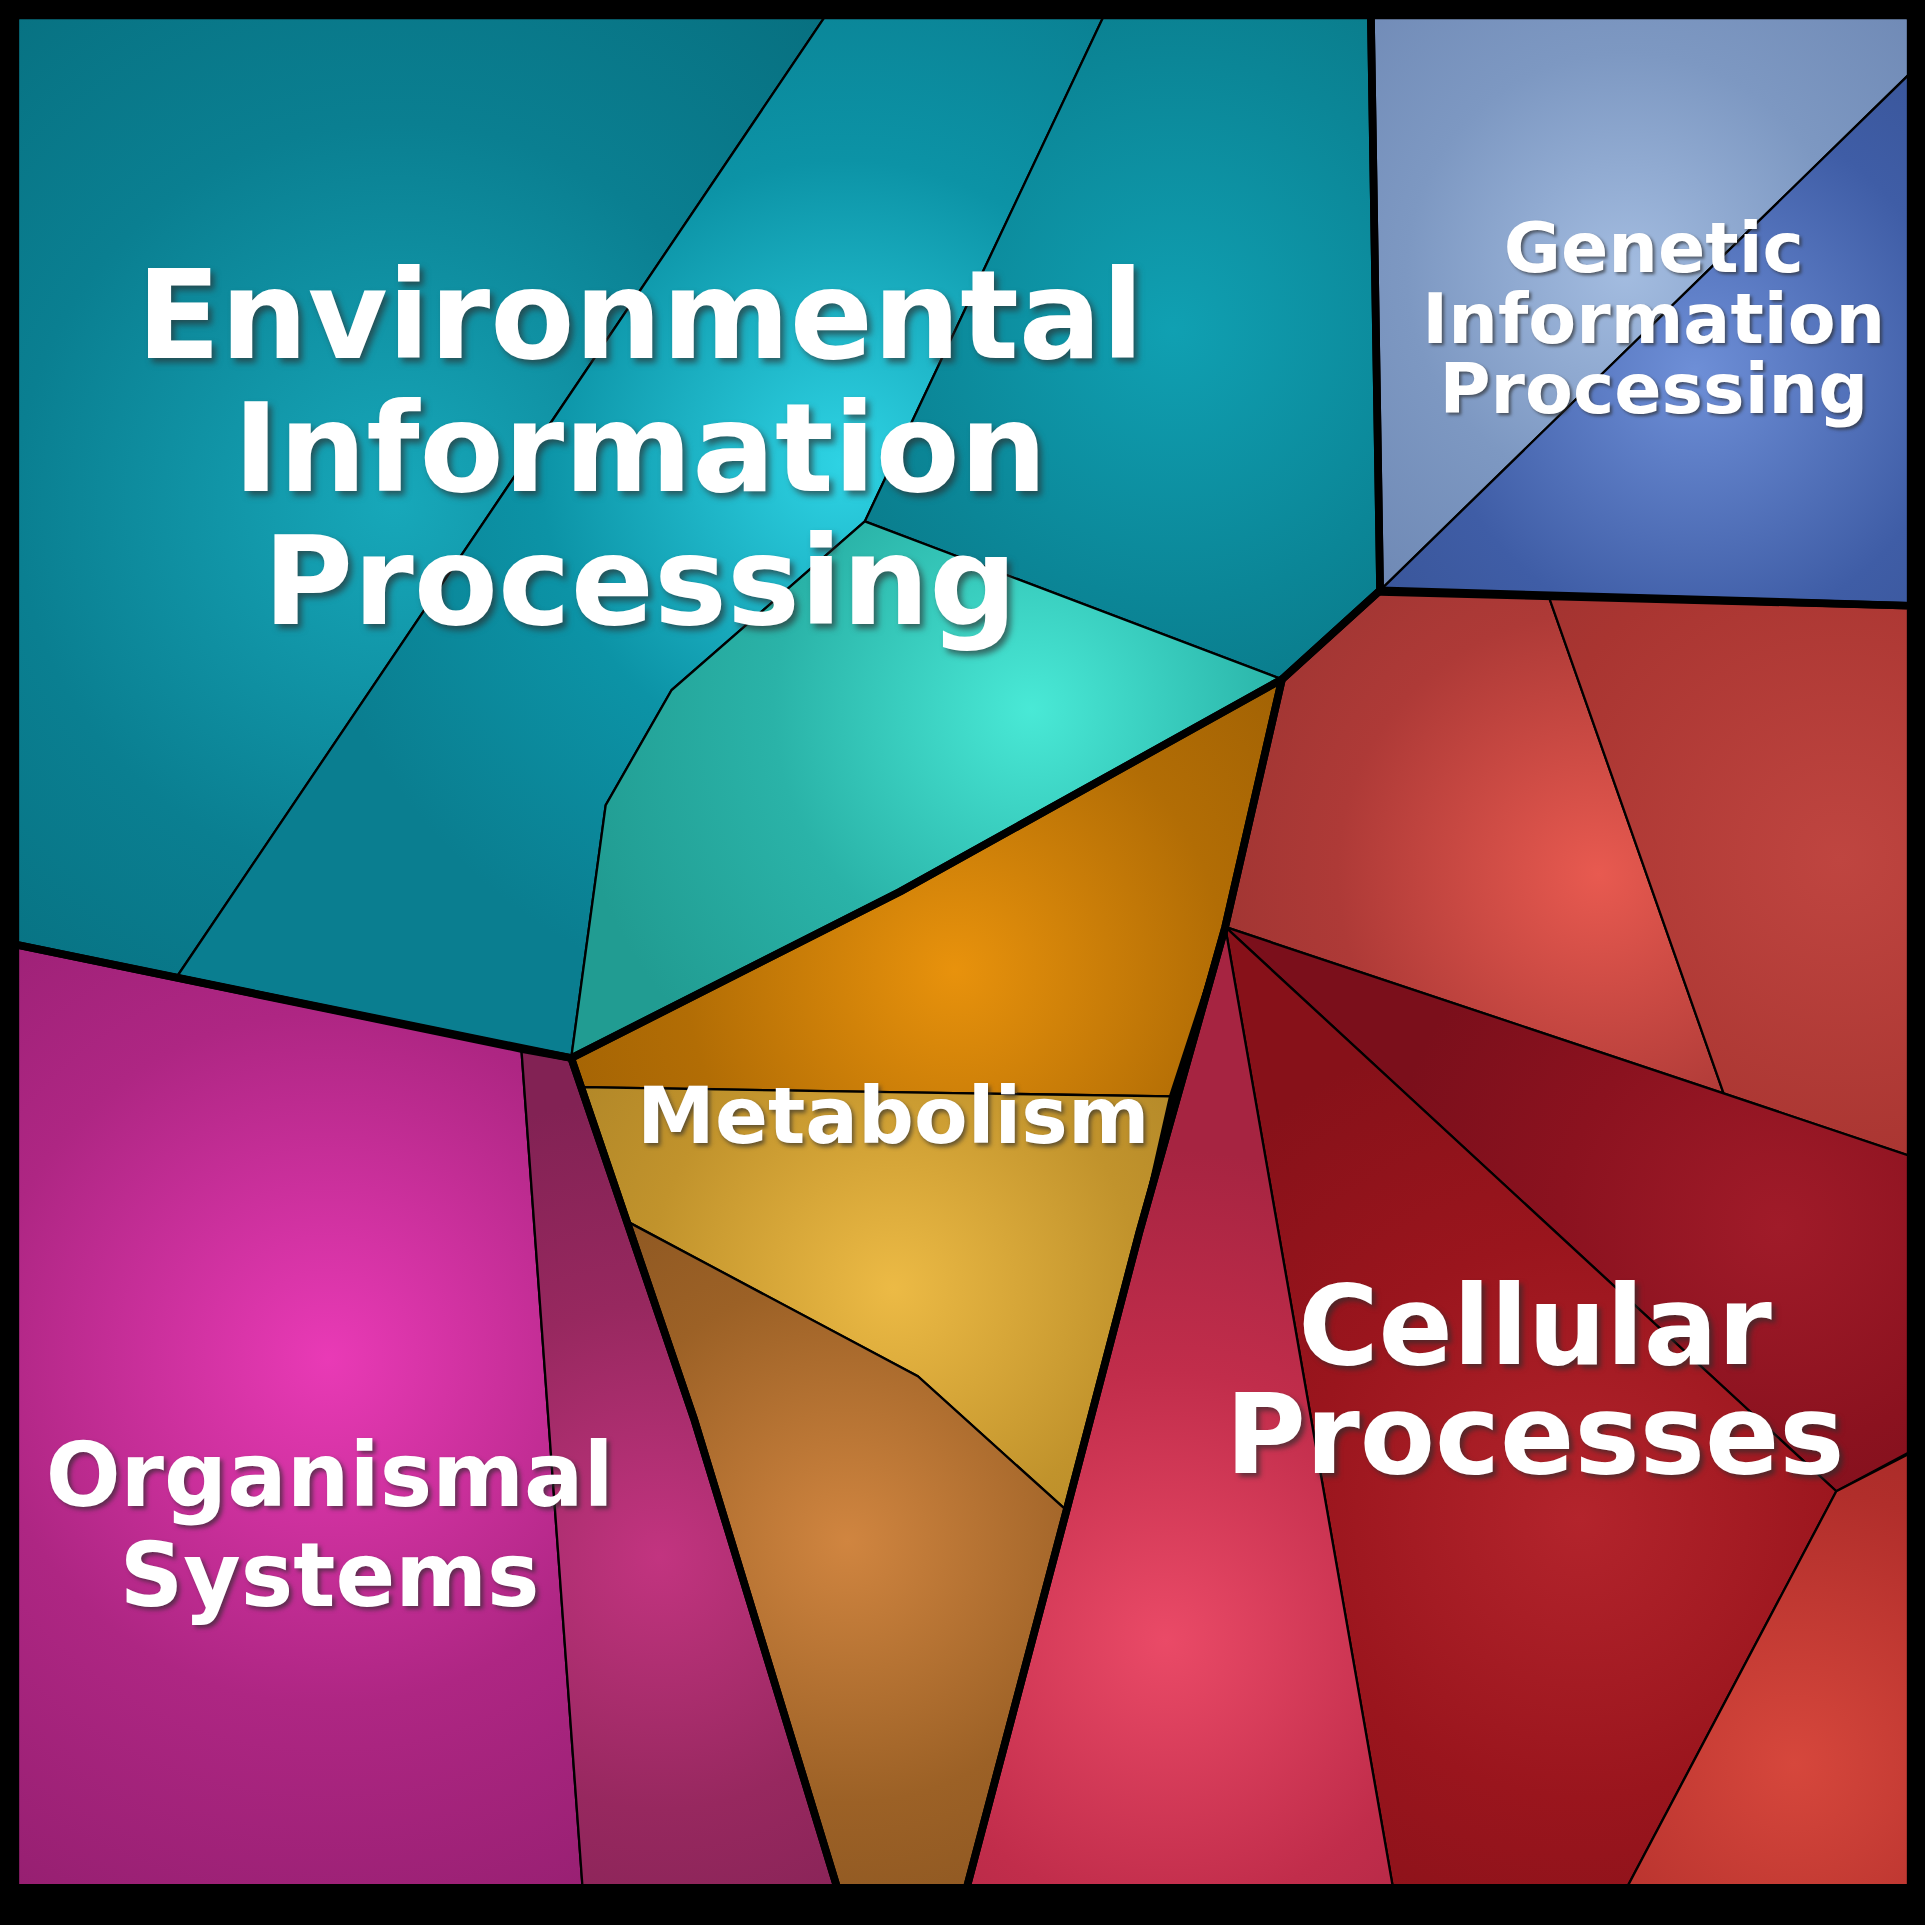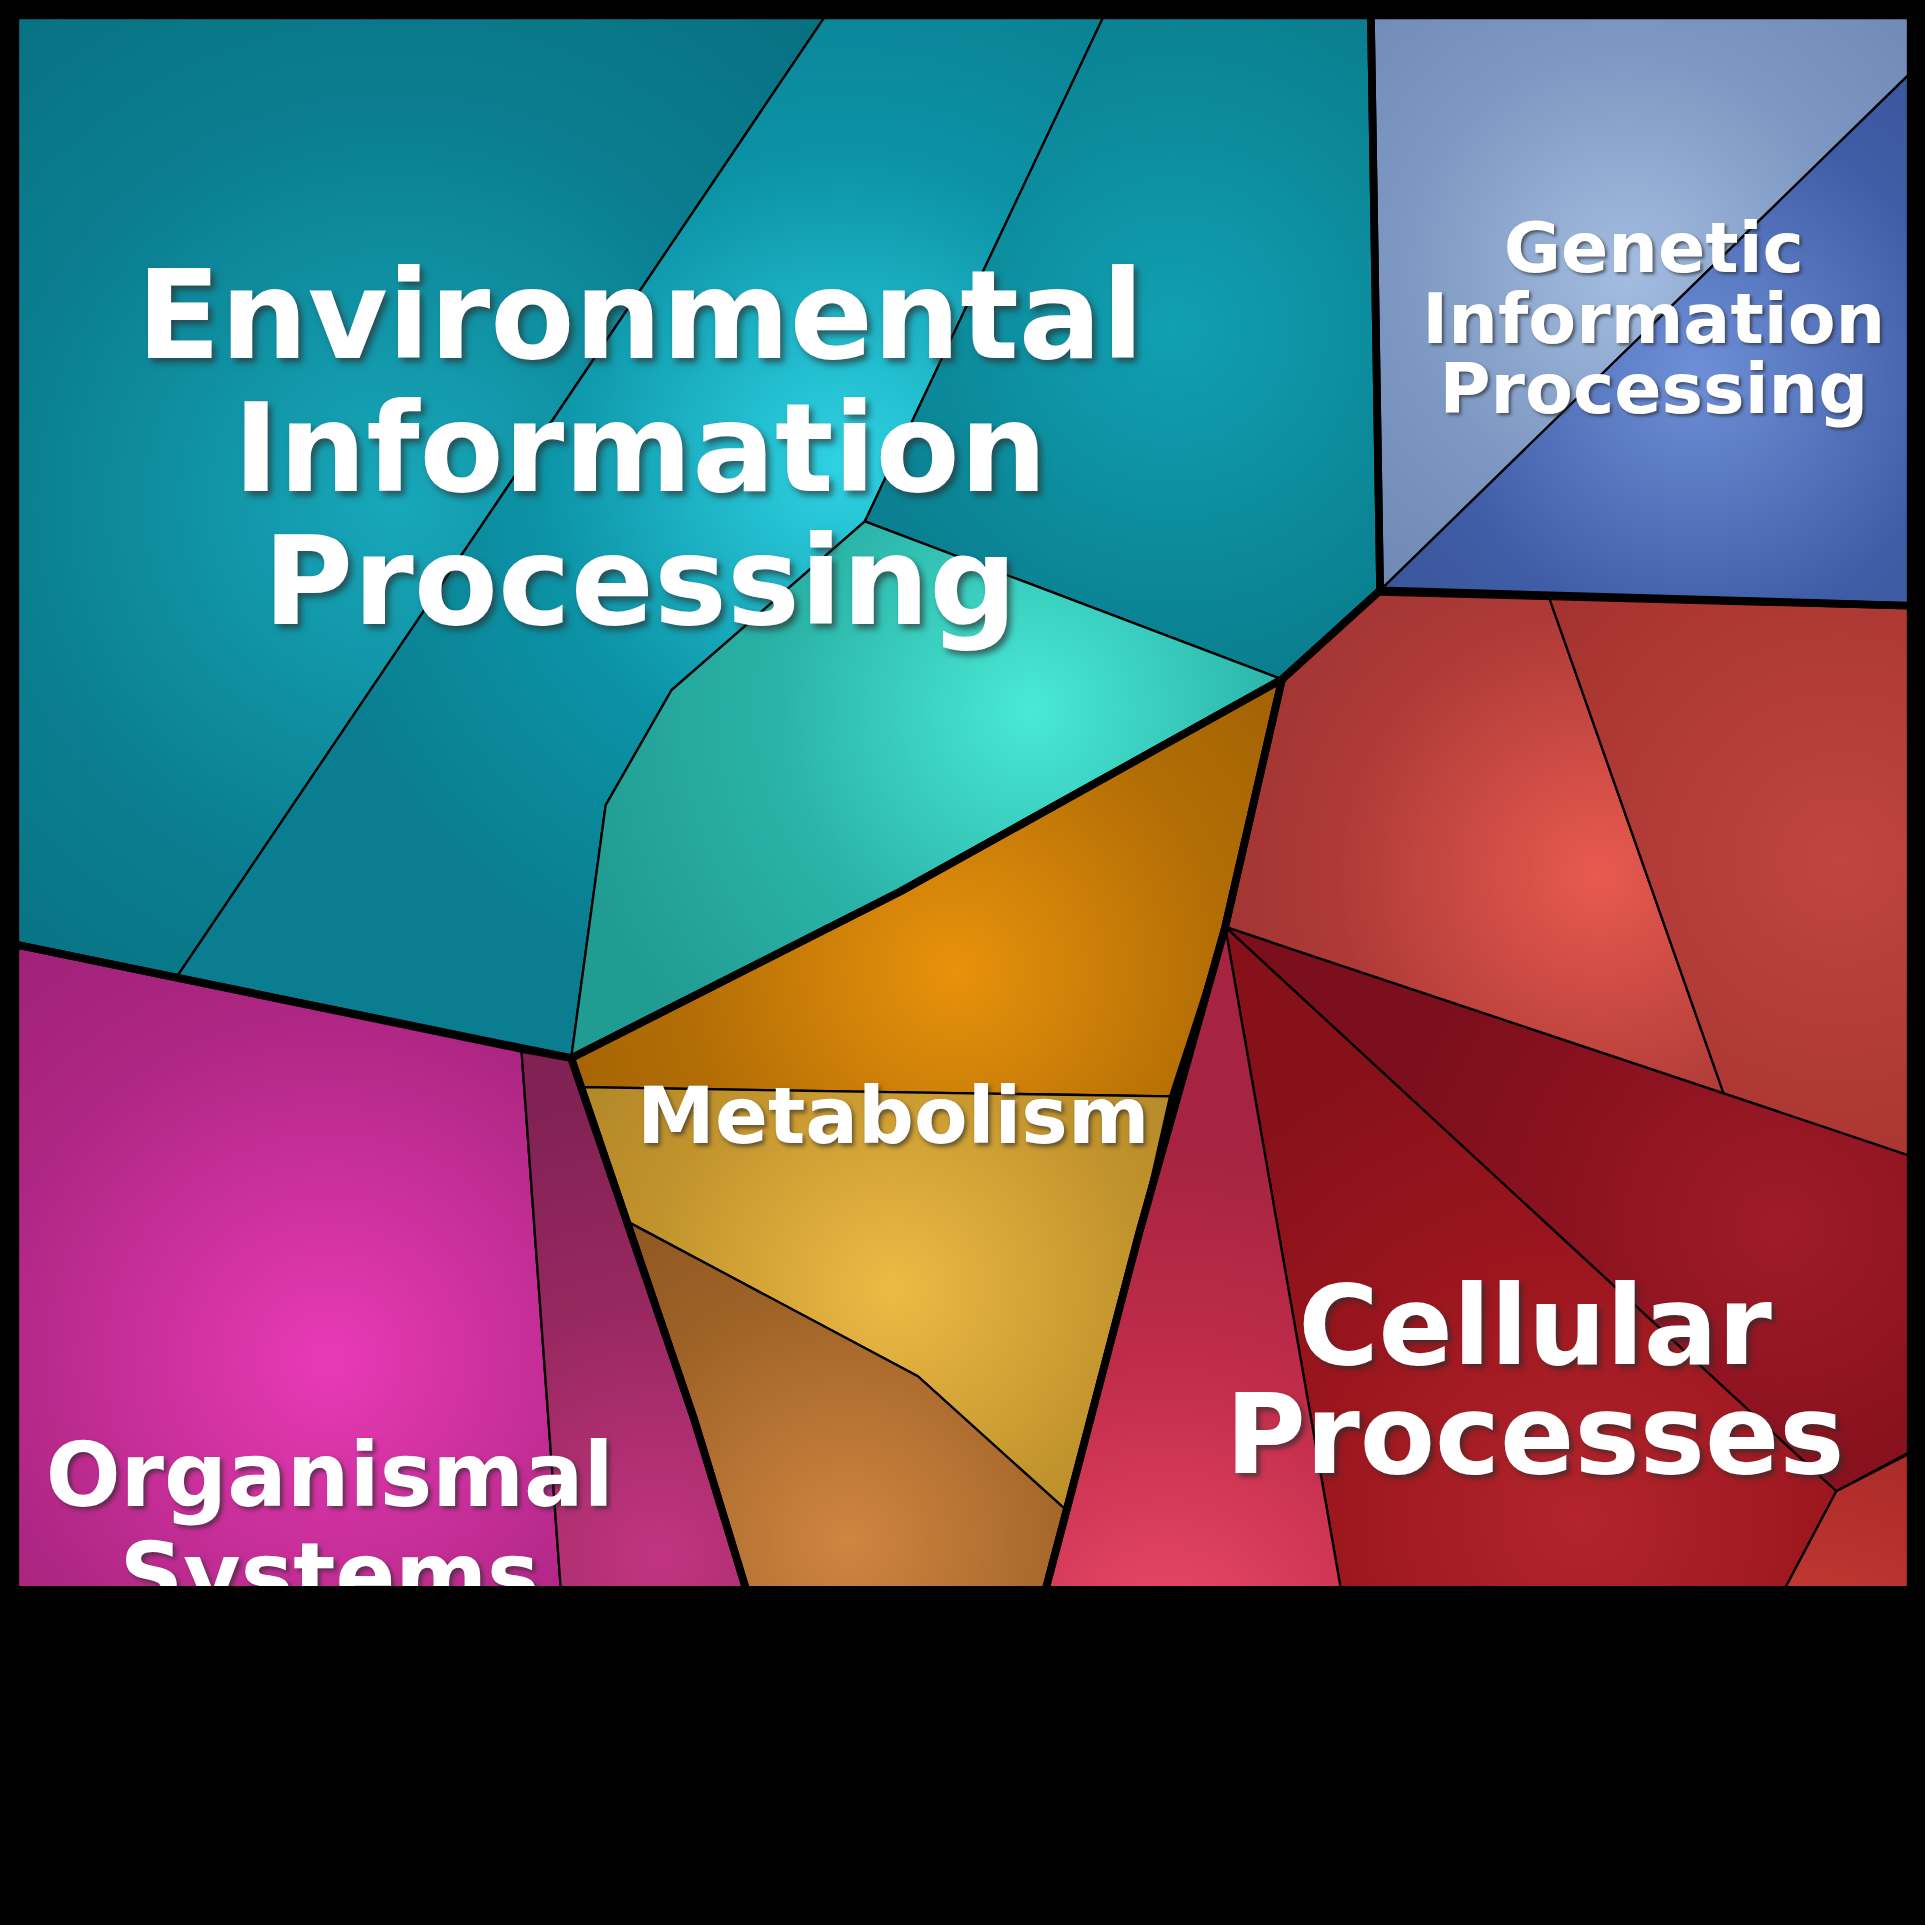--- a/index.html
+++ b/index.html
@@ -1,16 +1,16 @@
 <!DOCTYPE html>
 <html style="font-size:12.3px"><head>
 <meta charset="utf-8">
 <style>
   html,body{margin:0;padding:0;background:#000;}
-  .stage{width:1926px;height:1586px;position:relative;background:#000;}
+  .stage{width:1926px;height:1884px;position:relative;background:#000;}
   svg{display:block;width:1926px;height:1926px;}
   .cell{stroke:#000;}
   .region-outline{fill:none;stroke:#000;stroke-linejoin:round;}
   .cell-label{
     font-family:"DejaVu Sans","Liberation Sans",sans-serif;
     font-weight:bold;
     fill:#ffffff;
     text-anchor:middle;
     filter:drop-shadow(0.035em 0.04em 0.025em rgba(45,45,45,0.65));
   }

